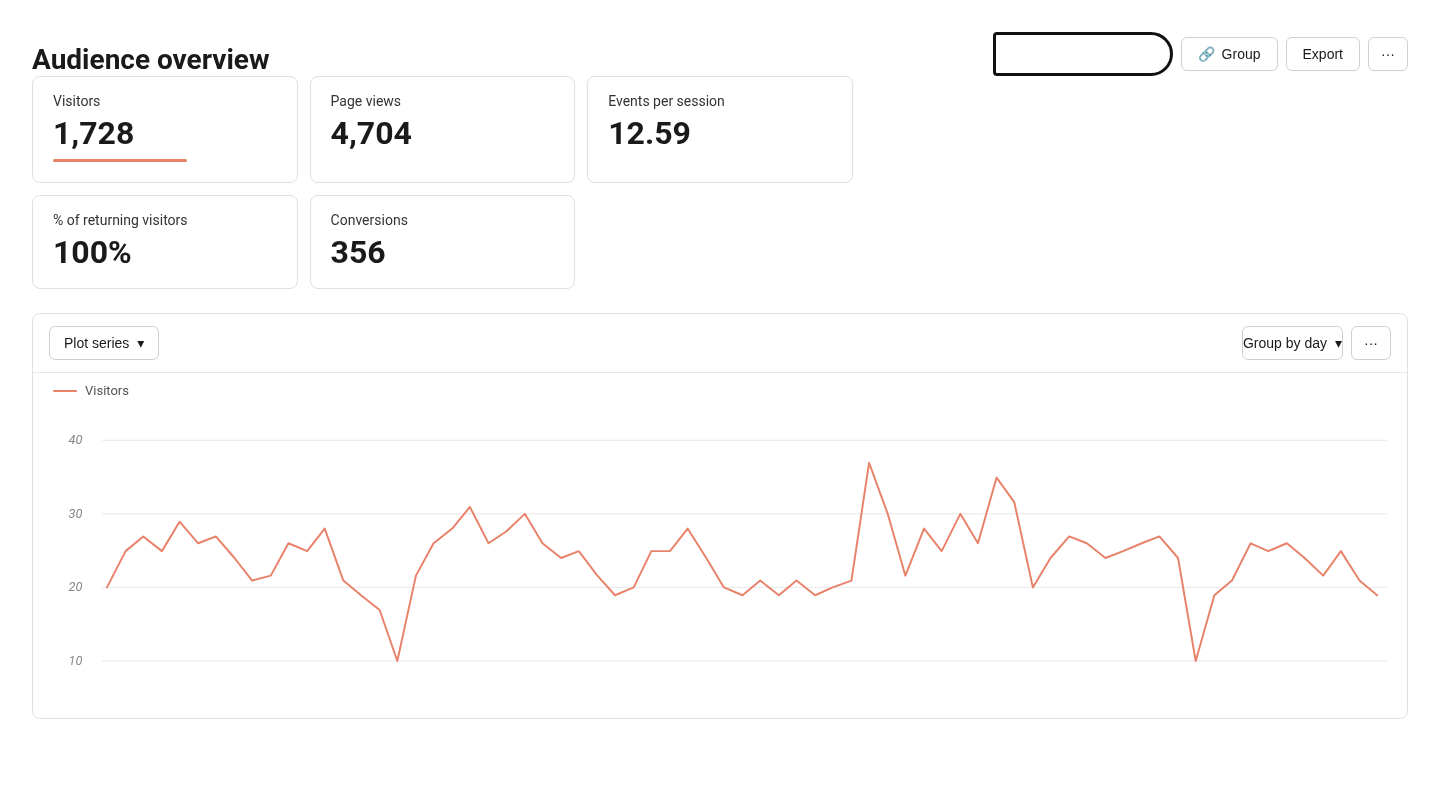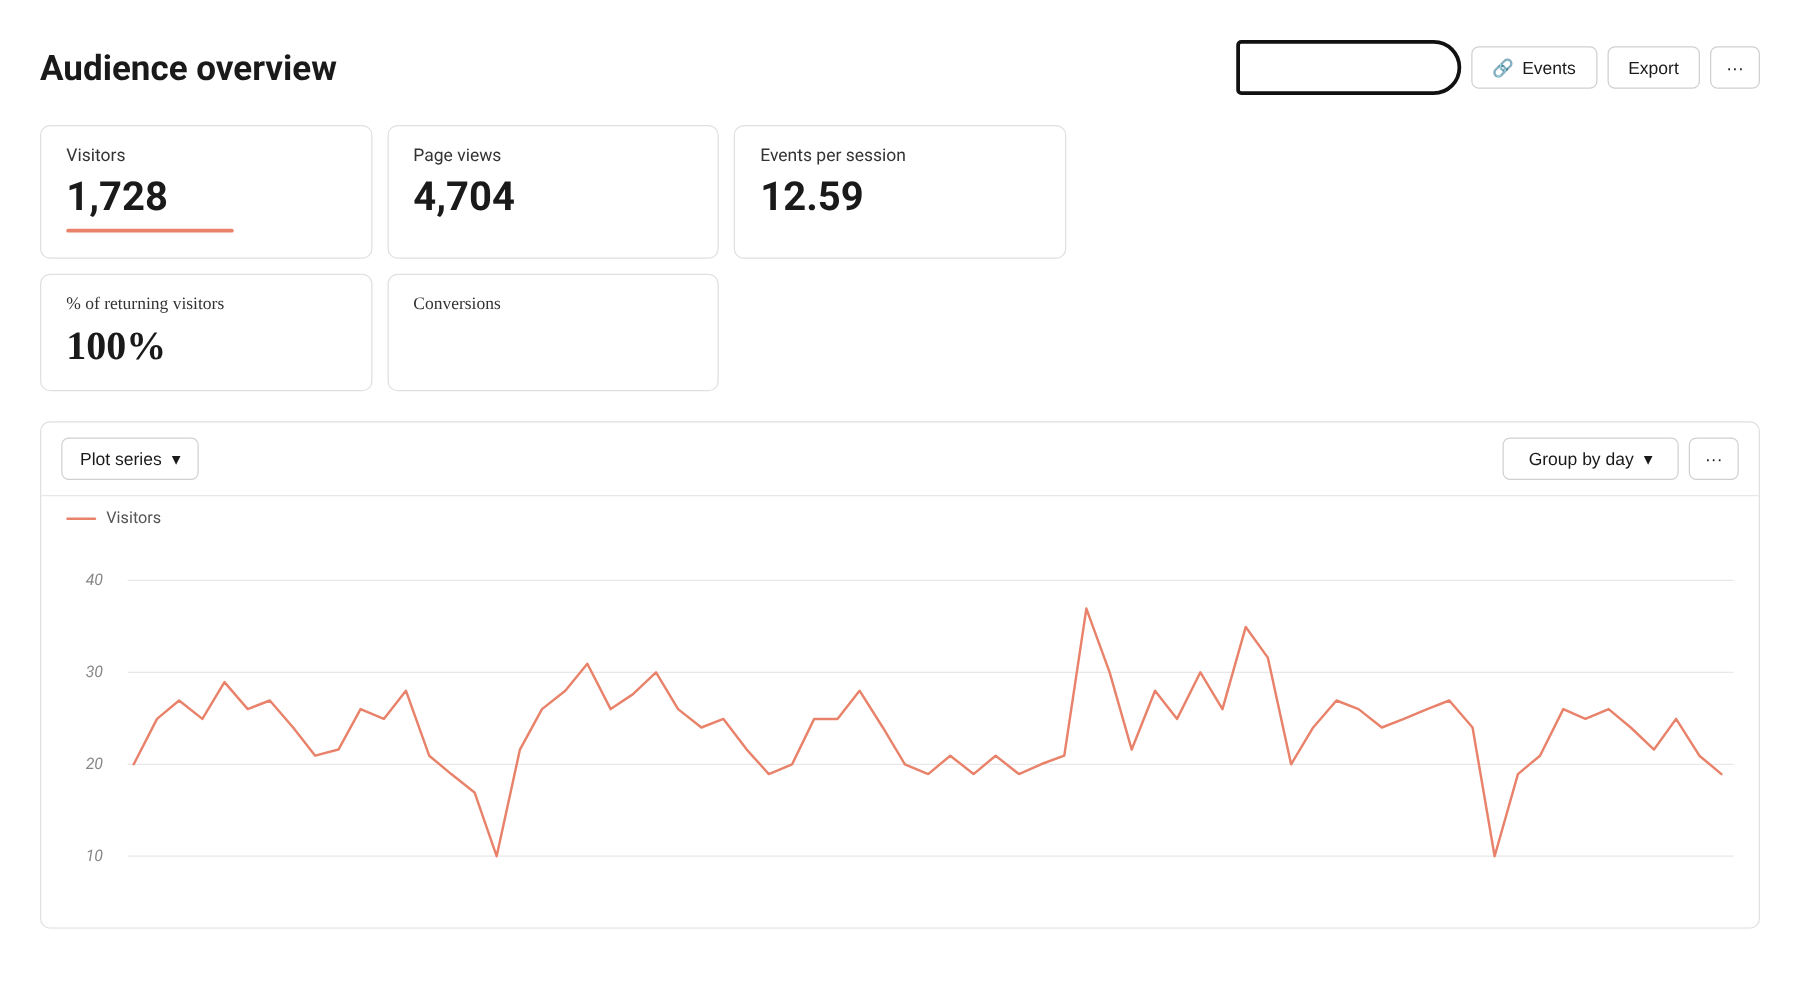--- a/index.html
+++ b/index.html
@@ -7,22 +7,21 @@
       font-family: -apple-system, BlinkMacSystemFont, 'Segoe UI', Roboto, sans-serif;
       background: #fff;
       color: #1a1a1a;
       padding: 32px 32px 0 32px;
     }
 
     
     .header {
       display: flex;
       justify-content: space-between;
-      align-items: center;
-      margin-bottom: 24px;
+      align-items: flex-end;
     }
     .page-title {
       font-size: 28px;
       font-weight: 700;
     }
     .header-actions {
       display: flex;
       align-items: center;
       gap: 8px;
     }
@@ -63,21 +62,20 @@
       display: grid;
       grid-template-columns: repeat(5, 1fr);
       gap: 12px;
       margin-bottom: 12px;
     }
     .metrics-row2 {
       display: grid;
       grid-template-columns: repeat(5, 1fr);
       gap: 12px;
       margin-bottom: 24px;
-      font-family: Liberation Serif, serif;
     }
     .metric-card {
       border: 1px solid #e0e0e0;
       border-radius: 8px;
       padding: 16px 20px 20px 20px;
       background: #fff;
     }
     .metric-label {
       font-size: 14px;
       color: #333;
@@ -129,21 +127,21 @@
       align-items: center;
       gap: 8px;
     }
     .group-by-btn {
       display: flex;
       align-items: center;
       gap: 8px;
       border: 1px solid #d0d0d0;
       background: #fff;
       border-radius: 6px;
-      padding: 8px 20px;
+      padding: 8px 0;
       font-size: 14px;
       font-weight: 500;
       cursor: pointer;
       color: #1a1a1a;
     }
 
     .chart-legend {
       display: flex;
       align-items: center;
       gap: 8px;
@@ -171,21 +169,21 @@
   </style>
 </head>
 <body>
 
 <div class="header">
   <h1 class="page-title">Audience overview</h1>
   <div class="header-actions">
     <div class="tag-shape"></div>
     <button class="btn">
       <span>🔗</span>
-      <span>Events</span>
+      <span>Group</span>
     </button>
     <button class="btn">
       <span>Export</span>
     </button>
     <button class="btn-icon">
       <span>···</span>
     </button>
   </div>
 </div>
 
@@ -205,20 +203,21 @@
   </div>
 </div>
 
 <div class="metrics-row2">
   <div class="metric-card">
     <div class="metric-label">% of returning visitors</div>
     <div class="metric-value">100%</div>
   </div>
   <div class="metric-card">
     <div class="metric-label">Conversions</div>
+    <div class="metric-value">356</div>
   </div>
 </div>
 
 <div class="chart-section">
   <div class="chart-toolbar">
     <button class="plot-series-btn">
       <span>Plot series</span>
       <span>▾</span>
     </button>
     <div class="chart-right-controls">

